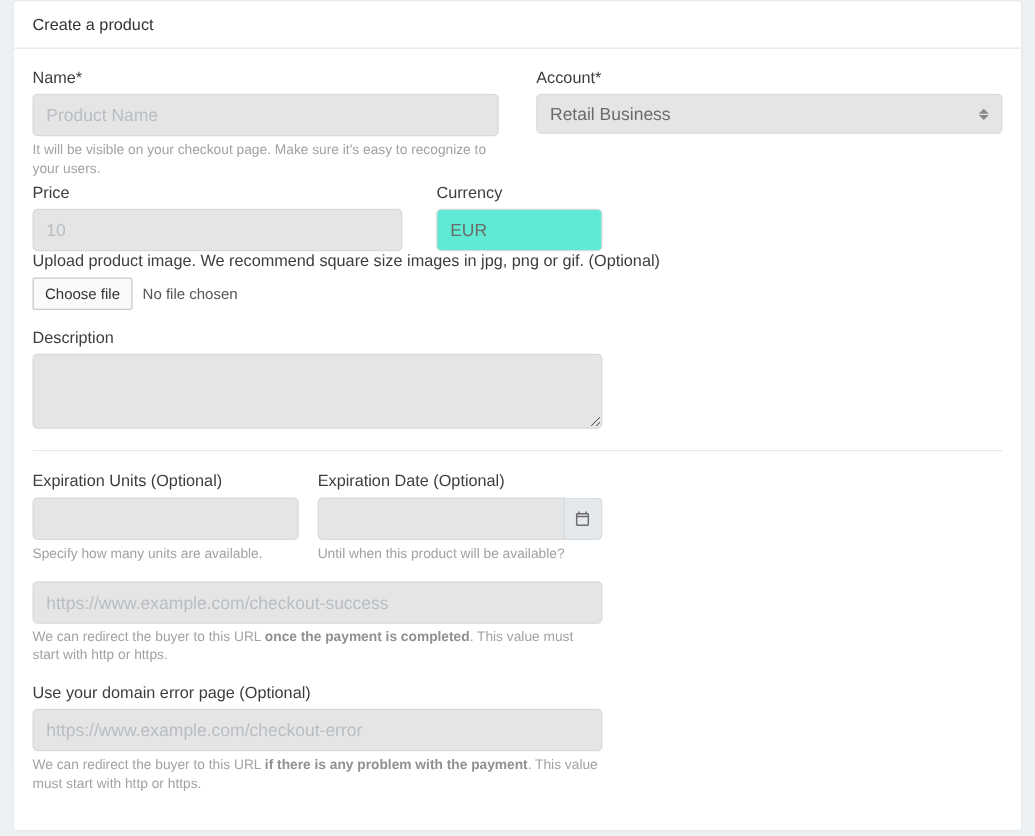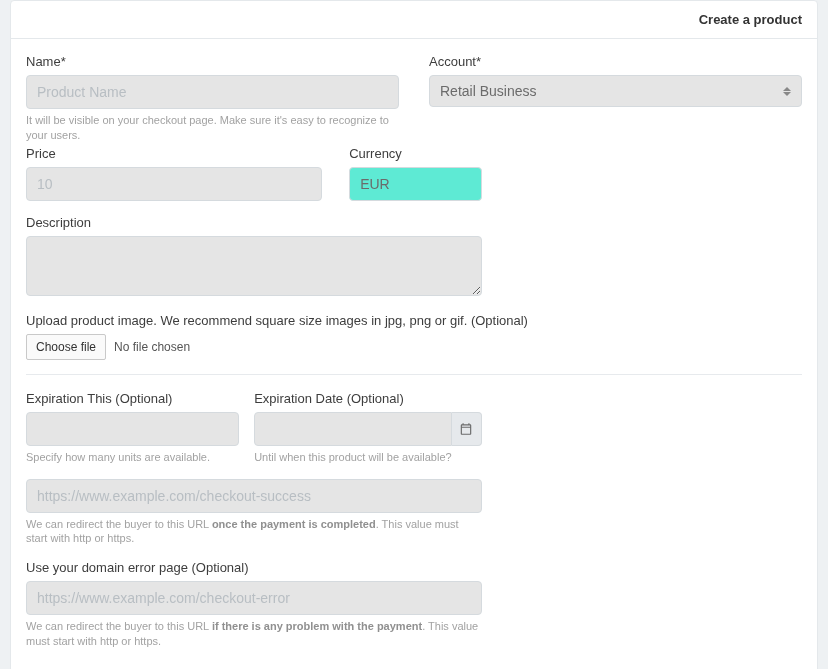--- a/index.html
+++ b/index.html
@@ -14,23 +14,22 @@
     .panel {
       background: #fff;
       border: 1px solid #e4e8eb;
       border-radius: 4px;
       margin: 0 10px 10px 10px;
     }
     .panel-header {
       padding: 11px 15px;
       border-bottom: 1px solid #e4e8eb;
       font-size: 13px;
-      font-weight: 700;
+      font-weight: 400;
       color: #333;
-      text-align: right;
     }
     .panel-body {
       padding: 15px;
     }
     .form-row {
       display: flex;
       margin-bottom: 3px;
     }
     .col-6 { width: 50%; }
     .col-6:first-child { padding-right: 15px; }
@@ -156,38 +155,38 @@
           <label>Price</label>
           <input type="text" placeholder="10" style="">
         </div>
         <div class="currency-col">
           <label>Currency</label>
           <div class="readonly-box">EUR</div>
         </div>
       </div>
     </div>
 
-    <div class="form-group" style="width:58.8%; margin-top:14px;">
-      <label>Description</label>
-      <textarea style=""></textarea>
-    </div>
-
     <div class="form-group">
       <label>Upload product image. We recommend square size images in jpg, png or gif. (Optional)</label>
       <div class="file-row">
         <button type="button" class="file-btn">Choose file</button>
         <span class="file-text">No file chosen</span>
       </div>
     </div>
 
+    <div class="form-group" style="width:58.8%; margin-top:14px;">
+      <label>Description</label>
+      <textarea style=""></textarea>
+    </div>
+
     <hr class="divider">
 
     <div class="exp-row" style="width:58.8%; margin-bottom:14px;">
       <div class="exp-units">
-        <label>Expiration This (Optional)</label>
+        <label>Expiration Units (Optional)</label>
         <input type="text" style="">
         <div class="help-block">Specify how many units are available.</div>
       </div>
       <div class="exp-date">
         <label>Expiration Date (Optional)</label>
         <div class="input-group">
           <input type="text" style="">
           <div class="input-addon">
             <svg class="cal-icon" viewBox="0 0 24 24">
                 <path d="M19 4h-1V2h-2v2H8V2H6v2H5C3.9 4 3 4.9 3 6v14c0 1.1.9 2 2 2h14c1.1 0 2-.9 2-2V6c0-1.1-.9-2-2-2zm0 16H5V10h14v10zm0-12H5V6h14v2z"></path>

